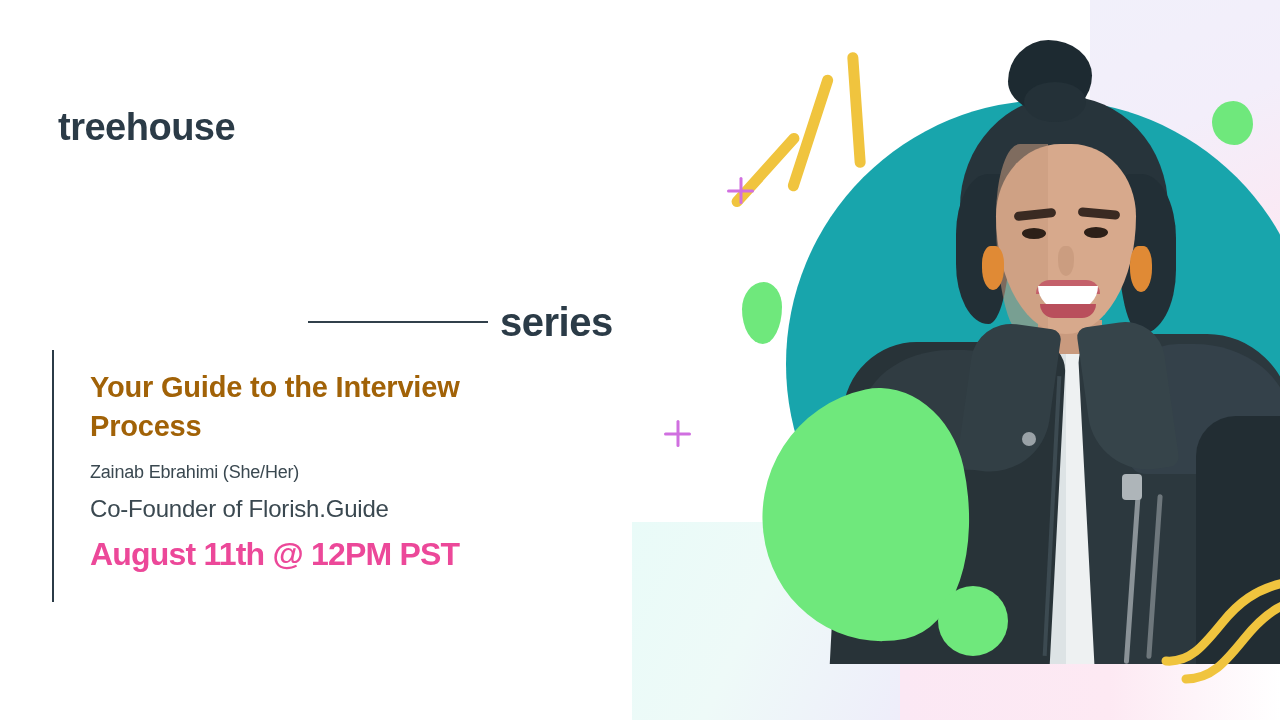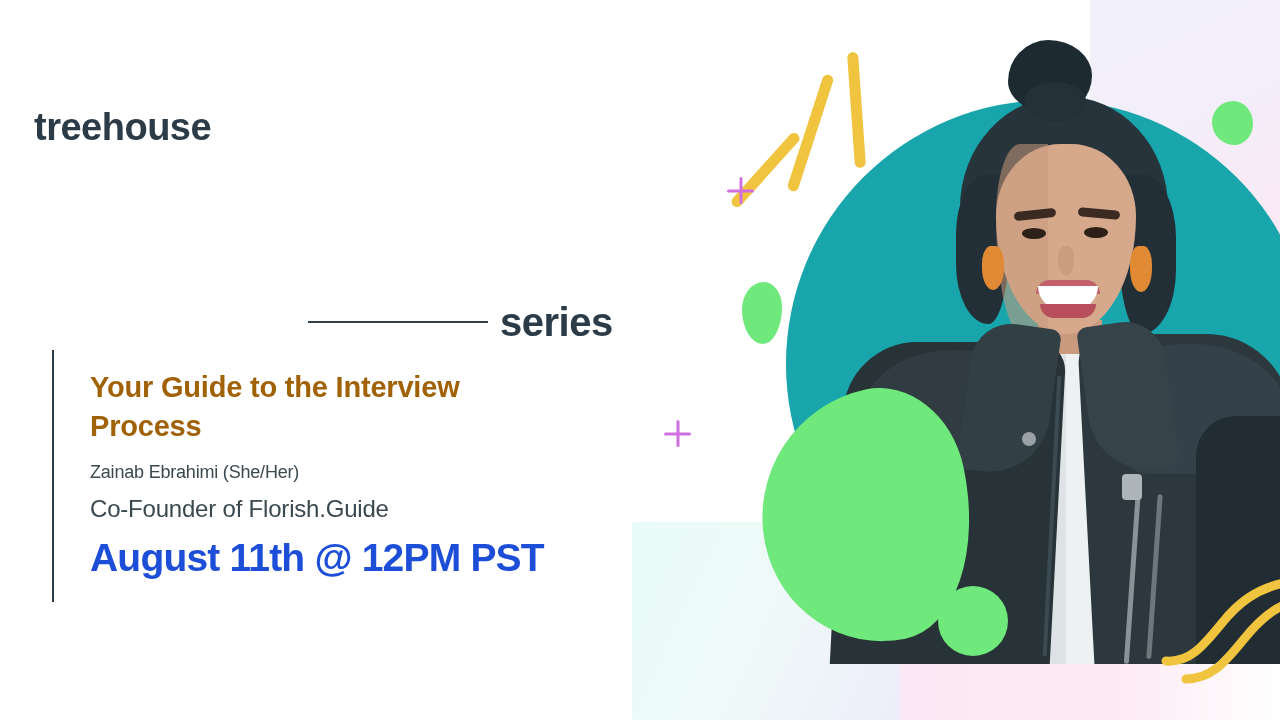--- a/index.html
+++ b/index.html
@@ -100,42 +100,42 @@
 
   
   .plus{position:absolute;}
   .plus span{position:absolute;background:#D06FE0;border-radius:2px;}
   .plus .h{left:0;top:50%;width:100%;height:3px;transform:translateY(-50%);}
   .plus .v{top:0;left:50%;width:3px;height:100%;transform:translateX(-50%);}
   #plus-1{left:727px;top:177px;width:27px;height:27px;}
   #plus-2{left:664px;top:420px;width:27px;height:27px;}
 
   
-  #brand{position:absolute;left:34px;top:108px;font-size:38px;font-weight:700;
+  #brand{position:absolute;left:58px;top:108px;font-size:38px;font-weight:700;
     color:#2B3B47;letter-spacing:-.5px;line-height:1;}
 
   #headline{position:absolute;left:42px;top:160px;font-size:86px;font-weight:700;
     letter-spacing:-1px;line-height:1;color:transparent;
     -webkit-text-stroke:2px #31404B;}
 
   #series-row{position:absolute;left:308px;top:258px;width:320px;height:48px;margin-top:40px;}
   #series-rule{position:absolute;left:0;top:23px;width:180px;height:2px;background:#31404B;}
   #series-word{position:absolute;left:192px;top:0;font-size:40px;font-weight:700;
     color:#2B3B47;letter-spacing:-.5px;line-height:48px;}
 
   #accent-bar{position:absolute;left:52px;top:350px;width:2px;height:252px;background:#2B3B47;}
 
   #talk-title{position:absolute;left:90px;top:368px;font-size:29px;font-weight:700;
     color:#a16207;line-height:1.33;letter-spacing:-.2px;width:420px;}
   #speaker-name{position:absolute;left:90px;top:461px;font-size:18px;font-weight:400;
     color:#3A4850;line-height:1.33;letter-spacing:-.2px;}
   #speaker-role{position:absolute;left:90px;top:493px;font-size:24px;font-weight:400;
     color:#3A4850;line-height:1.33;letter-spacing:-.2px;}
-  #event-when{position:absolute;left:90px;top:537px;font-size:39px;font-weight:700;
-    color:#1d4ed8;letter-spacing:-.8px;line-height:1.1;}
+  #event-when{position:absolute;left:90px;top:537px;font-size:32px;font-weight:700;
+    color:#ec4899;letter-spacing:-.8px;line-height:1.1;}
 </style>
 </head>
 <body>
 
 <div id="stage">
 
   <div class="pastel" id="pastel-tr"></div>
   <div class="pastel" id="pastel-bl"></div>
   <div class="pastel" id="pastel-br"></div>
 

